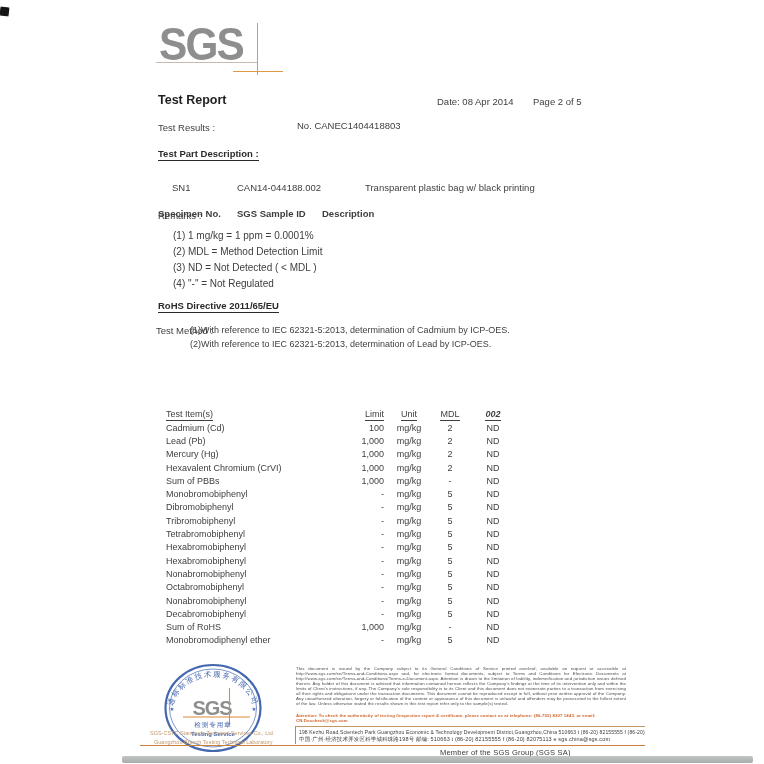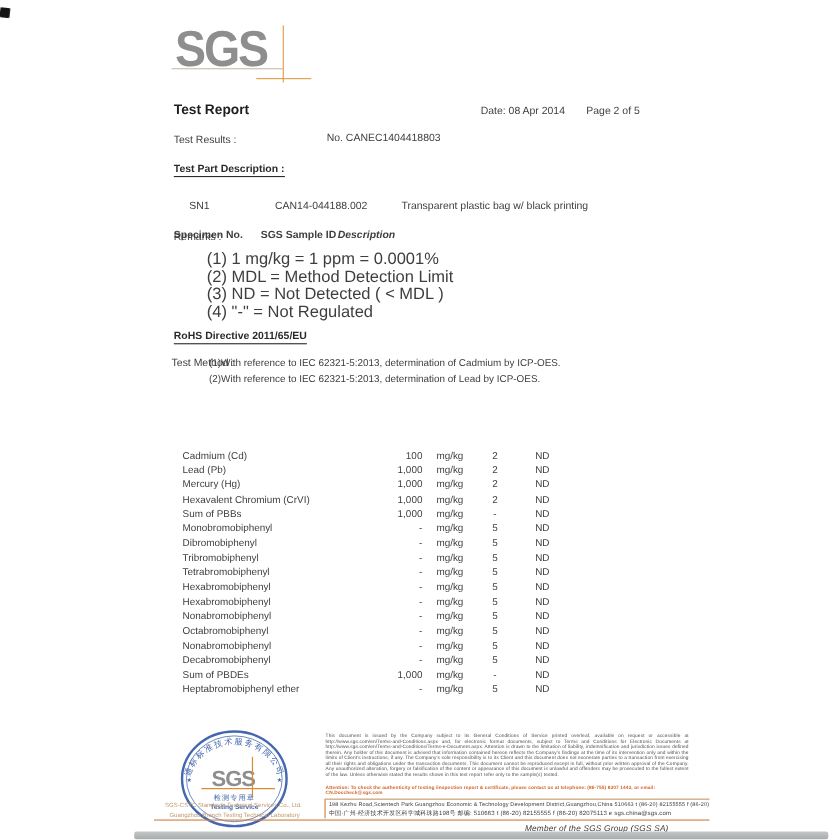--- a/index.html
+++ b/index.html
@@ -41,21 +41,21 @@
   .rhead .c-item{justify-self:start;}
   .rhead .c-limit{justify-self:end;}
   .hres{font-style:italic;font-weight:bold;}
 
   
   .fineprint{font-size:4.35px;line-height:5.0px;color:#4c4c4c;text-align:justify;letter-spacing:0.1px;}
   .attention{font-size:4.35px;line-height:5.0px;color:#d0662c;font-weight:bold;letter-spacing:0.1px;}
   .addr{font-size:5px;color:#3c3c3c;white-space:nowrap;letter-spacing:0.15px;}
   .addr-cn{font-size:5.5px;}
   .tan{color:#c09a70;font-size:5.5px;white-space:nowrap;}
-  .member{font-size:7.5px;color:#3a3a3a;letter-spacing:0.2px;text-align:center;white-space:nowrap;font-style:italic;}
+  .member{font-size:7.5px;color:#3a3a3a;letter-spacing:0.2px;text-align:left;white-space:nowrap;}
   .botband{background:linear-gradient(#c3c6c6,#a9acac);filter:blur(0.5px);border-radius:2px;}
 </style>
 </head>
 <body>
 
 <div class="page">
 
   <div class="abs smudge" style="left:0px;top:7px;width:9px;height:9px;"></div>
 
   <div class="abs logo-sgs" style="left:159px;top:21px;">SGS</div>
@@ -67,27 +67,27 @@
   <div class="abs txt" style="left:297px;top:96px;margin-top:24px;">No. CANEC1404418803</div>
   <div class="abs txt" style="left:437px;top:96px;">Date: 08 Apr 2014</div>
   <div class="abs txt" style="left:533px;top:96px;">Page 2 of 5</div>
 
   <div class="abs txt" style="left:158px;top:122px;">Test Results :</div>
 
   <div class="abs heading-ul" style="left:158px;top:148px;">Test Part Description :</div>
 
   <div class="abs txt b" style="left:158px;top:168px;">Specimen No.</div>
   <div class="abs txt b" style="left:237px;top:168px;">SGS Sample ID</div>
-  <div class="abs txt b" style="left:307px;top:168px;font-style:italic;">Description</div>
+  <div class="abs txt b" style="left:322px;top:168px;">Description</div>
   <div class="abs txt" style="left:172px;top:182px;">SN1</div>
-  <div class="abs txt" style="left:250px;top:182px;">CAN14-044188.002</div>
+  <div class="abs txt" style="left:237px;top:182px;">CAN14-044188.002</div>
   <div class="abs txt" style="left:322px;top:182px;margin-left:43px;">Transparent plastic bag w/ black printing</div>
 
   <div class="abs txt" style="left:158px;top:210px;">Remarks :</div>
-  <div class="abs" style="left:188px;top:228px;font-size:15px;line-height:16px;white-space:nowrap;">
+  <div class="abs" style="left:173px;top:228px;font-size:10px;line-height:16px;white-space:nowrap;">
 
       <div>(1) 1 mg/kg = 1 ppm = 0.0001%</div>
 
       <div>(2) MDL = Method Detection Limit</div>
 
       <div>(3) ND = Not Detected ( &lt; MDL )</div>
 
       <div>(4) "-" = Not Regulated</div>
 
   </div>
@@ -100,20 +100,27 @@
       <div>(1)With reference to IEC 62321-5:2013, determination of Cadmium by ICP-OES.</div>
 
       <div>(2)With reference to IEC 62321-5:2013, determination of Lead by ICP-OES.</div>
 
 
 
 
   </div>
 
   <div class="abs rtable" style="left:160px;top:407px;width:360px;">
+    <div class="rrow rhead">
+      <span class="c-item"><span class="hu">Test Item(s)</span></span>
+      <span class="c-limit"><span class="hu">Limit</span></span>
+      <span class="c-unit"><span class="hu">Unit</span></span>
+      <span class="c-mdl"><span class="hu">MDL</span></span>
+      <span class="c-res"><span class="hu hres">002</span></span>
+    </div>
 
       <div class="rrow">
         <span class="c-item">Cadmium (Cd)</span>
         <span class="c-limit">100</span>
         <span class="c-unit">mg/kg</span>
         <span class="c-mdl">2</span>
         <span class="c-res">ND</span>
       </div>
 
       <div class="rrow">
@@ -222,29 +229,29 @@
 
       <div class="rrow">
         <span class="c-item">Decabromobiphenyl</span>
         <span class="c-limit">-</span>
         <span class="c-unit">mg/kg</span>
         <span class="c-mdl">5</span>
         <span class="c-res">ND</span>
       </div>
 
       <div class="rrow">
-        <span class="c-item">Sum of PBDEs</span>
+        <span class="c-item">Sum of RoHS</span>
         <span class="c-limit">1,000</span>
         <span class="c-unit">mg/kg</span>
         <span class="c-mdl">-</span>
         <span class="c-res">ND</span>
       </div>
 
       <div class="rrow">
-        <span class="c-item">Heptabromobiphenyl ether</span>
+        <span class="c-item">Monobromodiphenyl ether</span>
         <span class="c-limit">-</span>
         <span class="c-unit">mg/kg</span>
         <span class="c-mdl">5</span>
         <span class="c-res">ND</span>
       </div>
 
   </div>
 
   <svg class="abs" style="left:163px;top:663px;" width="100" height="90" viewBox="0 0 100 90">
     <ellipse cx="50" cy="45" rx="47.5" ry="43" fill="none" stroke="#4468b0" stroke-width="2.2"></ellipse>

